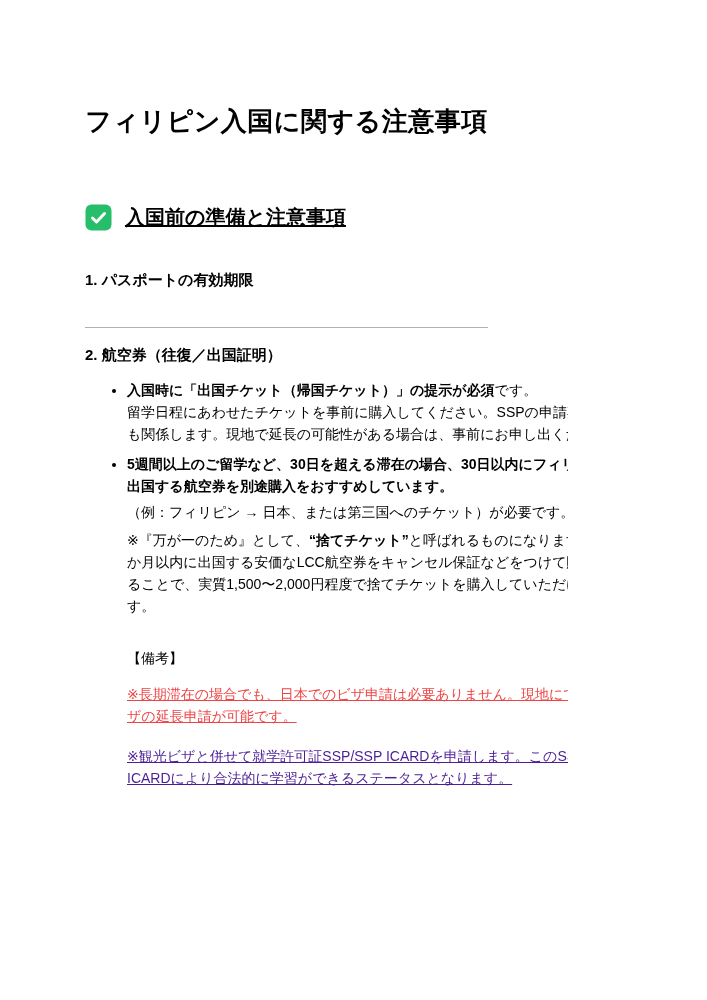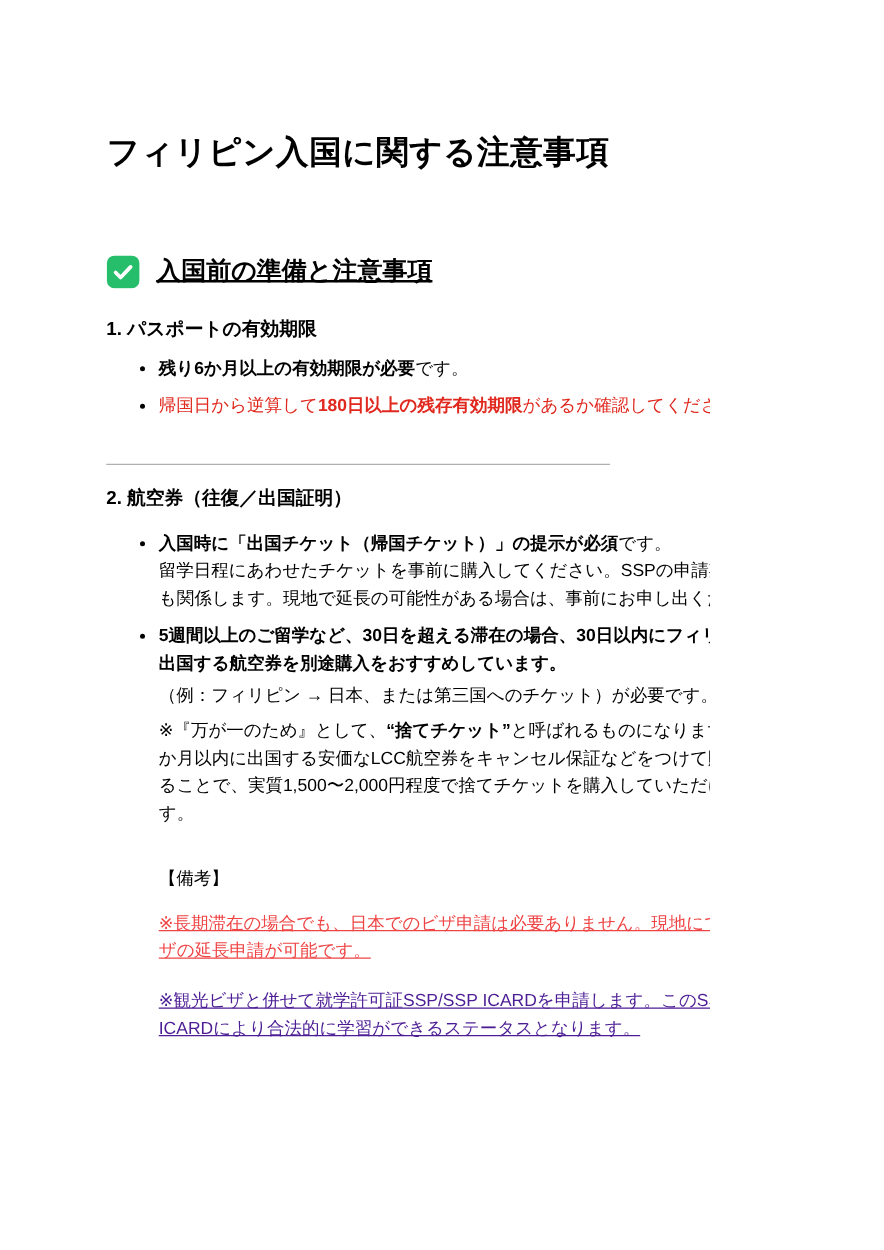--- a/index.html
+++ b/index.html
@@ -26,21 +26,21 @@
   .section-head{
     margin-top:66px;
     display:flex;
     align-items:center;
     gap:13px;
     text-decoration:underline;
   }
   .section-head .check{width:27px;height:27px;flex:0 0 auto;display:block;}
   .section-head .txt{font-size:20px;line-height:27px;font-weight:700;}
   .sub-heading{
-    margin-top:22px;
+    margin-top:38px;
     font-size:15px;
     line-height:22px;
     font-weight:700;
   }
   ul.blist{
     margin:8px 0 0 0;
     padding:0 0 0 42px;
     list-style:disc;
   }
   ul.blist li{
@@ -79,24 +79,20 @@
       <svg width="27" height="27" viewBox="0 0 27 27" xmlns="http://www.w3.org/2000/svg">
         <rect x="0.5" y="0.5" width="26" height="26" rx="6" fill="#26BE6A"></rect>
         <path d="M7.5 14 L11.5 18 L19.5 9.5" fill="none" stroke="#ffffff" stroke-width="3" stroke-linecap="round" stroke-linejoin="round"></path>
       </svg>
     </span>
     <span class="txt">入国前の準備と注意事項</span>
   </div>
 
   <div class="sub-heading">1. パスポートの有効期限</div>
 
-  <ul class="blist">
-    <li><span class="b">残り6か月以上の有効期限が必要</span><span>です。</span></li>
-    <li><span style="color: rgb(224, 40, 30);">帰国日から逆算して</span><span class="b" style="color: rgb(224, 40, 30);">180日以上の残存有効期限</span><span style="color: rgb(224, 40, 30);">があるか確認してください。</span></li>
-  </ul>
 
   <hr class="divider">
 
   <div class="sub-heading mt-hr">2. 航空券（往復／出国証明）</div>
 
   <ul class="blist" style="margin-top:13px">
     <li><span class="b">入国時に「出国チケット（帰国チケット）」の提示が必須</span><span>です。
 留学日程にあわせたチケットを事前に購入してください。SSPの申請期間にも関係します。現地で延長の可能性がある場合は、事前にお申し出ください。</span></li>
     <li><span class="b">5週間以上のご留学など、30日を超える滞在の場合、30日以内にフィリピンを出国する航空券を別途購入をおすすめしています。</span></li>
   </ul>

